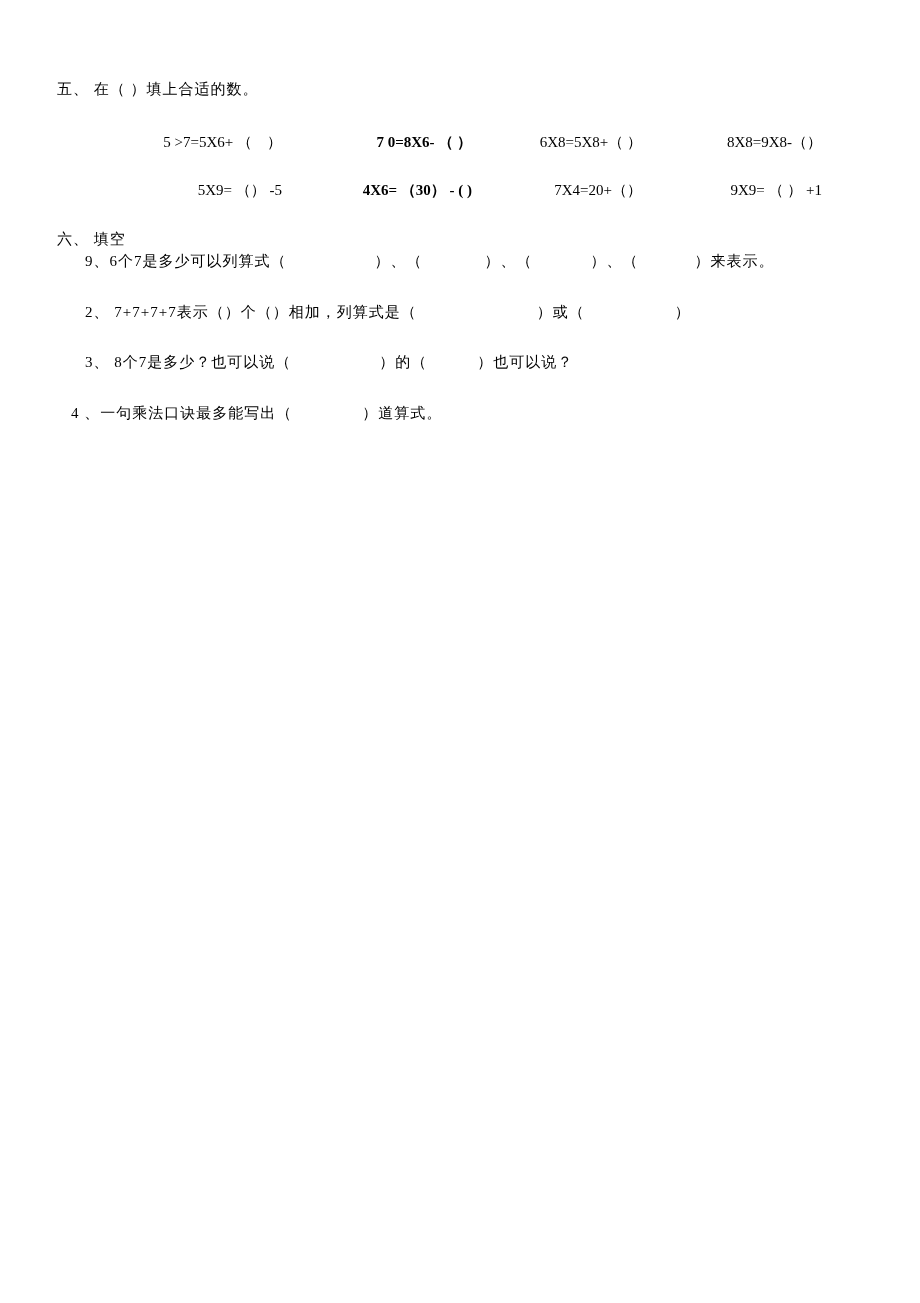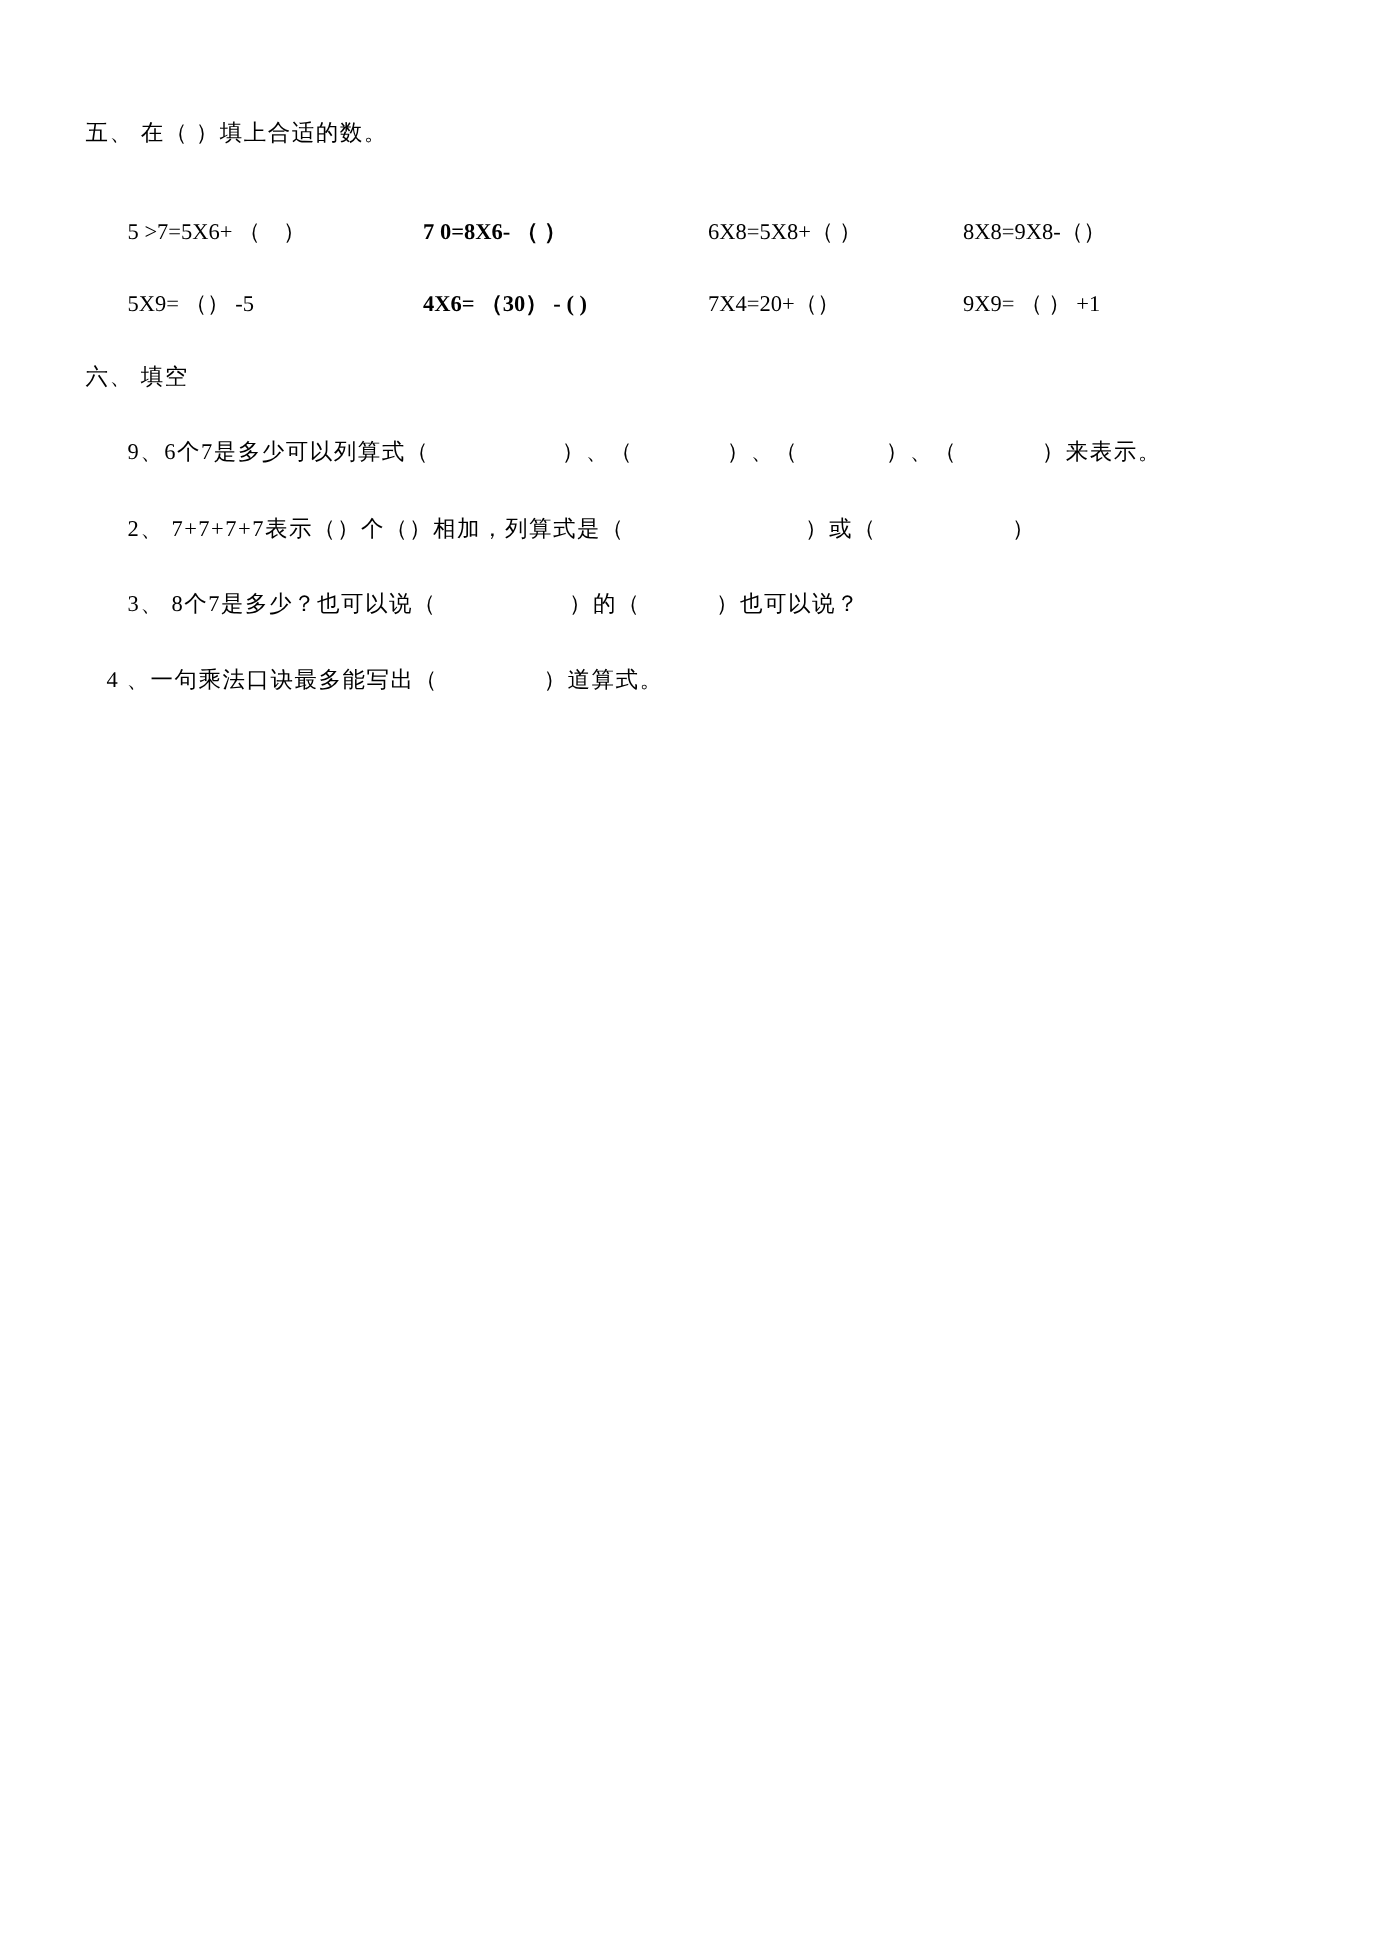--- a/index.html
+++ b/index.html
@@ -13,38 +13,38 @@
       background: #ffffff;
       font-family: "SimSun", "宋体", serif;
       font-size: 15px;
       color: #000000;
       padding-top: 78px;
       padding-left: 57px;
       padding-right: 50px;
       line-height: 1.5;
     }
     .section-header {
-      margin-bottom: 43px;
+      margin-bottom: 30px;
       letter-spacing: 1px;
     }
     .row {
       display: flex;
       margin-bottom: 26px;
       padding-left: 28px;
     }
     .cell {
       white-space: nowrap;
+      text-align: right;
     }
     .cell-1 { width: 197px; }
     .cell-2 { width: 190px; font-weight: bold; }
     .cell-3 { width: 170px; }
     .cell-4 { width: 180px; }
     .section-6-header {
       margin-top: 10px;
-      margin-bottom: 28px;
       letter-spacing: 1px;
     }
     .q-line {
       margin-bottom: 28px;
       padding-left: 28px;
       letter-spacing: 1px;
     }
     .q4-line {
       padding-left: 14px;
       letter-spacing: 1px;

